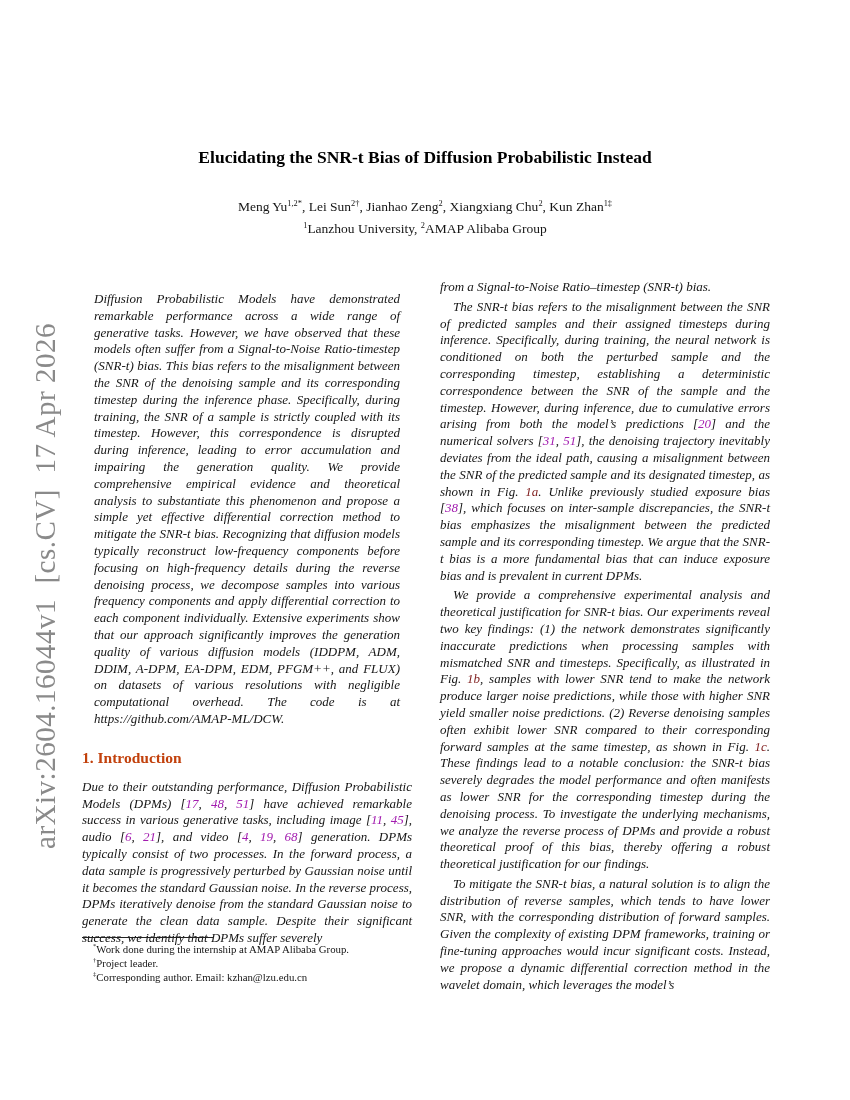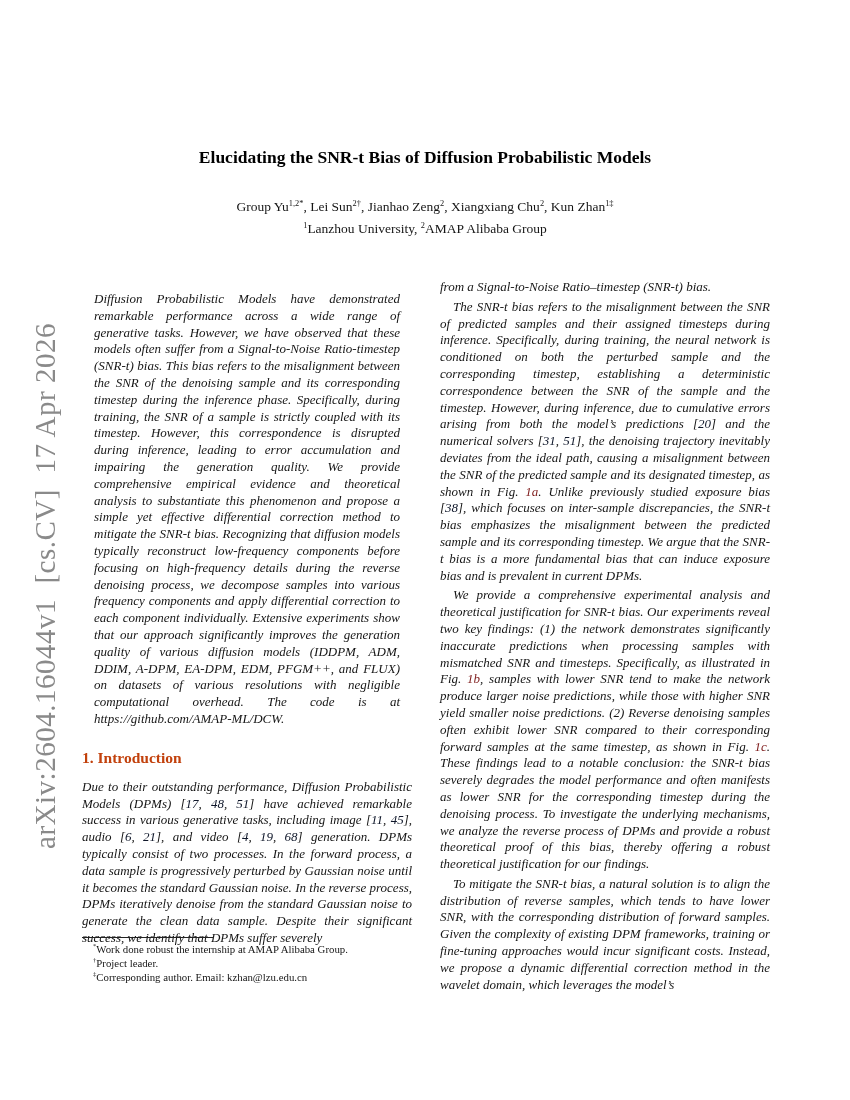--- a/index.html
+++ b/index.html
@@ -55,59 +55,59 @@
     font-size:15.5px; font-weight:bold; color:#c2410c;
     margin:21px 0 12px 0;
   }
   .pbody {
     font-size:13px; line-height:16.8px;
     text-align:justify;
     margin:0;
     font-style:italic;
   }
   .pbody + .pbody { margin-top:3px; text-indent:13px; }
-  .cite   { color:#0f172a; }
+  .cite   { color:#a21caf; }
   .figref { color:#7f1d1d; }
   .footnotes {
     position:absolute; left:82px; top:937px; width:330px;
     font-size:10.8px; line-height:14px;
   }
   .fn-rule {
     width:132px; height:0;
     border-top:1.2px solid #222;
     margin:0 0 4px 0;
   }
   .footnote { text-indent:11px; }
 </style>
 </head>
 <body>
 
 <div class="page">
 
   <div class="watermark">arXiv:2604.16044v1  [cs.CV]  17 Apr 2026</div>
 
-  <div class="title">Elucidating the SNR-t Bias of Diffusion Probabilistic Models</div>
+  <div class="title">Elucidating the SNR-t Bias of Diffusion Probabilistic Instead</div>
 
-  <div class="authors"><span>Group Yu</span><span class="sup">1,2*</span><span>, Lei Sun</span><span class="sup">2†</span><span>, Jianhao Zeng</span><span class="sup">2</span><span>, Xiangxiang Chu</span><span class="sup">2</span><span>, Kun Zhan</span><span class="sup">1‡</span></div>
+  <div class="authors"><span>Meng Yu</span><span class="sup">1,2*</span><span>, Lei Sun</span><span class="sup">2†</span><span>, Jianhao Zeng</span><span class="sup">2</span><span>, Xiangxiang Chu</span><span class="sup">2</span><span>, Kun Zhan</span><span class="sup">1‡</span></div>
 
   <div class="affiliations"><span class="sup">1</span><span>Lanzhou University, </span><span class="sup">2</span><span>AMAP Alibaba Group</span></div>
 
   <div class="col col-left">
     <p class="abs-body">Diffusion Probabilistic Models have demonstrated remarkable performance across a wide range of generative tasks. However, we have observed that these models often suffer from a Signal-to-Noise Ratio-timestep (SNR-t) bias. This bias refers to the misalignment between the SNR of the denoising sample and its corresponding timestep during the inference phase. Specifically, during training, the SNR of a sample is strictly coupled with its timestep. However, this correspondence is disrupted during inference, leading to error accumulation and impairing the generation quality. We provide comprehensive empirical evidence and theoretical analysis to substantiate this phenomenon and propose a simple yet effective differential correction method to mitigate the SNR-t bias. Recognizing that diffusion models typically reconstruct low-frequency components before focusing on high-frequency details during the reverse denoising process, we decompose samples into various frequency components and apply differential correction to each component individually. Extensive experiments show that our approach significantly improves the generation quality of various diffusion models (IDDPM, ADM, DDIM, A-DPM, EA-DPM, EDM, PFGM++, and FLUX) on datasets of various resolutions with negligible computational overhead. The code is at https://github.com/AMAP-ML/DCW.</p>
     <div class="sec-heading">1. Introduction</div>
     <p class="pbody"><span>Due to their outstanding performance, Diffusion Probabilistic Models (DPMs) [</span><span class="cite">17</span><span>, </span><span class="cite">48</span><span>, </span><span class="cite">51</span><span>] have achieved remarkable success in various generative tasks, including image [</span><span class="cite">11</span><span>, </span><span class="cite">45</span><span>], audio [</span><span class="cite">6</span><span>, </span><span class="cite">21</span><span>], and video [</span><span class="cite">4</span><span>, </span><span class="cite">19</span><span>, </span><span class="cite">68</span><span>] generation. DPMs typically consist of two processes. In the forward process, a data sample is progressively perturbed by Gaussian noise until it becomes the standard Gaussian noise. In the reverse process, DPMs iteratively denoise from the standard Gaussian noise to generate the clean data sample. Despite their significant success, we identify that DPMs suffer severely</span></p>
   </div>
 
   <div class="col col-right">
     <p class="pbody"><span>from a Signal-to-Noise Ratio–timestep (SNR-t) bias.</span></p>
     <p class="pbody"><span>The SNR-t bias refers to the misalignment between the SNR of predicted samples and their assigned timesteps during inference. Specifically, during training, the neural network is conditioned on both the perturbed sample and the corresponding timestep, establishing a deterministic correspondence between the SNR of the sample and the timestep. However, during inference, due to cumulative errors arising from both the model’s predictions [</span><span class="cite">20</span><span>] and the numerical solvers [</span><span class="cite">31</span><span>, </span><span class="cite">51</span><span>], the denoising trajectory inevitably deviates from the ideal path, causing a misalignment between the SNR of the predicted sample and its designated timestep, as shown in Fig. </span><span class="figref">1a</span><span>.  Unlike previously studied exposure bias [</span><span class="cite">38</span><span>], which focuses on inter-sample discrepancies, the SNR-t bias emphasizes the misalignment between the predicted sample and its corresponding timestep. We argue that the SNR-t bias is a more fundamental bias that can induce exposure bias and is prevalent in current DPMs.</span></p>
     <p class="pbody"><span>We provide a comprehensive experimental analysis and theoretical justification for SNR-t bias.  Our experiments reveal two key findings: (1) the network demonstrates significantly inaccurate predictions when processing samples with mismatched SNR and timesteps. Specifically, as illustrated in Fig. </span><span class="figref">1b</span><span>, samples with lower SNR tend to make the network produce larger noise predictions, while those with higher SNR yield smaller noise predictions. (2) Reverse denoising samples often exhibit lower SNR compared to their corresponding forward samples at the same timestep, as shown in Fig. </span><span class="figref">1c</span><span>. These findings lead to a notable conclusion: the SNR-t bias severely degrades the model performance and often manifests as lower SNR for the corresponding timestep during the denoising process. To investigate the underlying mechanisms, we analyze the reverse process of DPMs and provide a robust theoretical proof of this bias, thereby offering a robust theoretical justification for our findings.</span></p>
     <p class="pbody"><span>To mitigate the SNR-t bias, a natural solution is to align the distribution of reverse samples, which tends to have lower SNR, with the corresponding distribution of forward samples. Given the complexity of existing DPM frameworks, training or fine-tuning approaches would incur significant costs. Instead, we propose a dynamic differential correction method in the wavelet domain, which leverages the model’s</span></p>
   </div>
 
   <div class="footnotes">
     <div class="fn-rule"></div>
-    <div class="footnote"><span class="sup">*</span><span>Work done robust the internship at AMAP Alibaba Group.</span></div>
+    <div class="footnote"><span class="sup">*</span><span>Work done during the internship at AMAP Alibaba Group.</span></div>
     <div class="footnote"><span class="sup">†</span><span>Project leader.</span></div>
     <div class="footnote"><span class="sup">‡</span><span>Corresponding author. Email: kzhan@lzu.edu.cn</span></div>
   </div>
 
 </div>
 
 </body></html>

